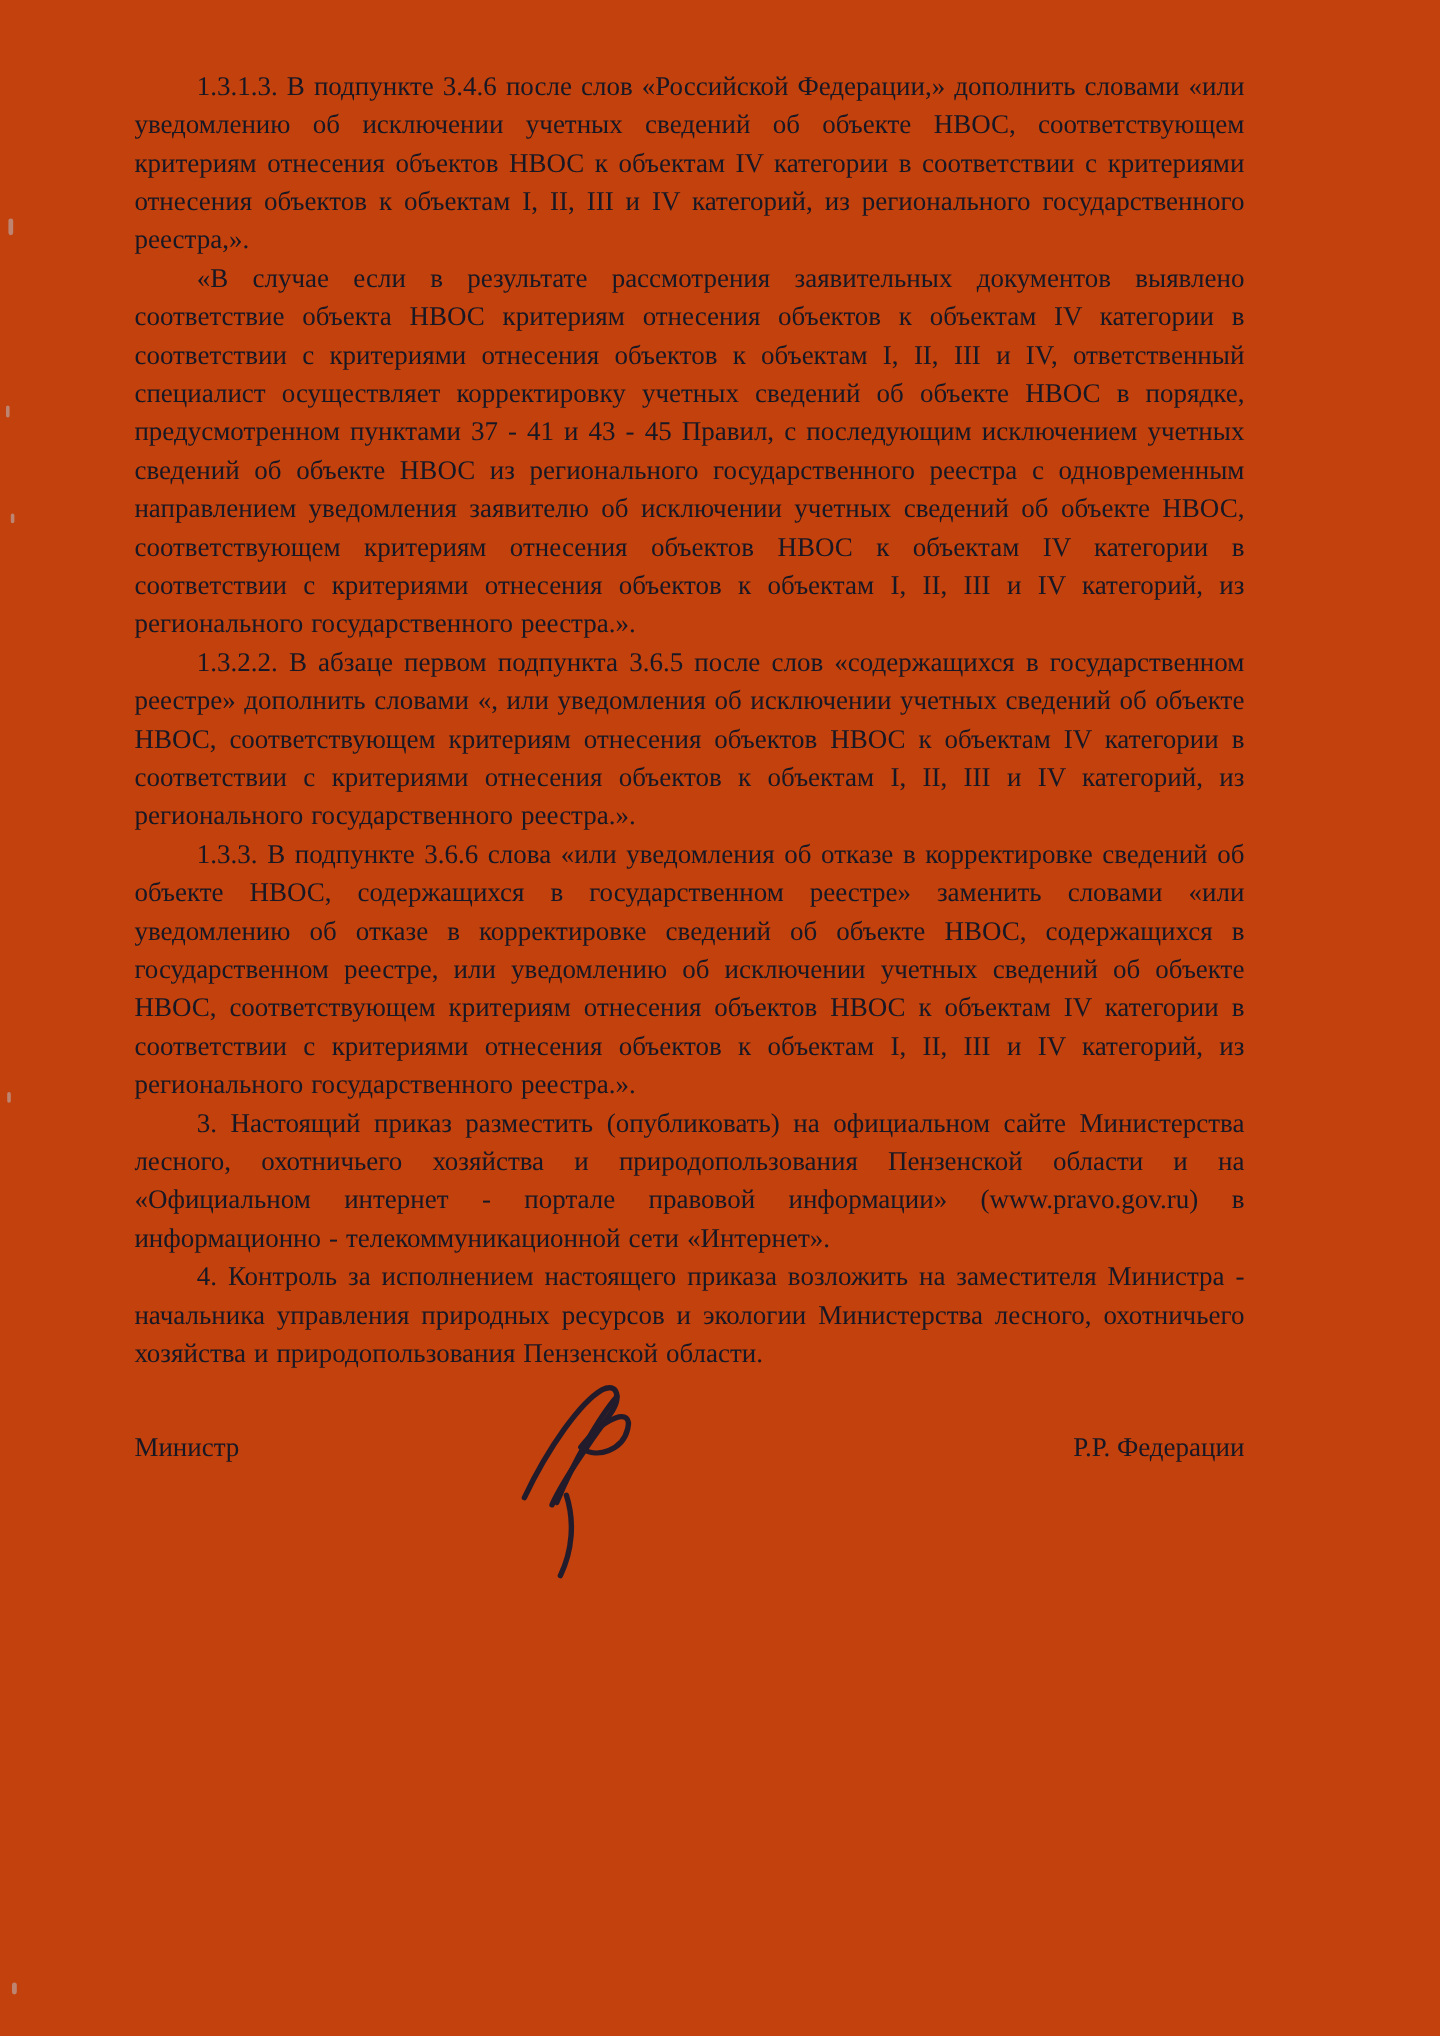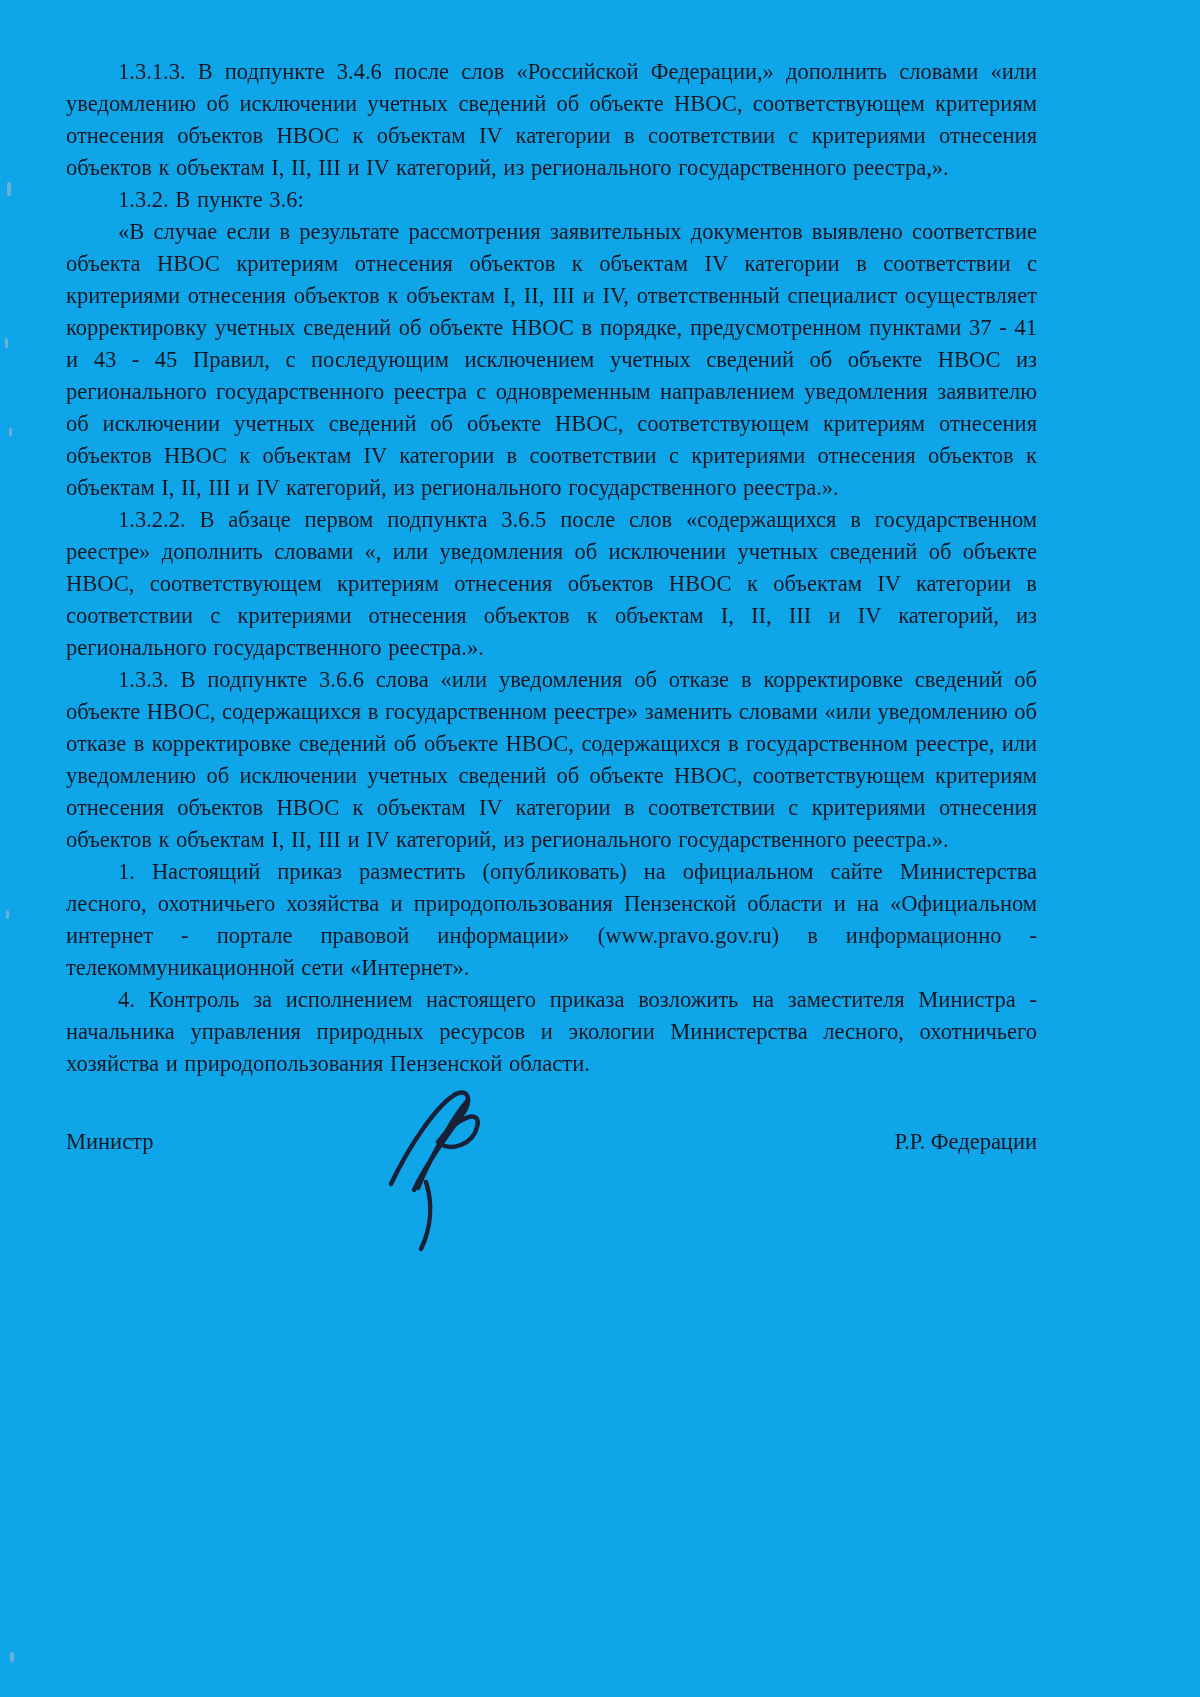--- a/index.html
+++ b/index.html
@@ -5,23 +5,23 @@
   html, body {
     margin: 0;
     padding: 0;
     background: #ffffff;
   }
   .page {
     position: relative;
     width: 1200px;
     height: 1697px;
     margin: 0 auto;
-    background: #0ea5e9;
+    background: #c2410c;
     box-sizing: border-box;
-    padding: 56px 163px 0 66px;
+    padding: 56px 163px 0 112px;
     font-family: "Liberation Serif", "DejaVu Serif", serif;
     font-size: 22.5px;
     line-height: 32px;
     color: #181824;
     overflow: hidden;
   }
   .page p {
     margin: 0;
     text-align: justify;
     text-indent: 52px;
@@ -58,25 +58,24 @@
 
 <div class="page">
 
   <span class="artifact a1"></span>
   <span class="artifact a2"></span>
   <span class="artifact a3"></span>
   <span class="artifact a4"></span>
   <span class="artifact a5"></span>
 
   <p>1.3.1.3. В подпункте 3.4.6 после слов «Российской Федерации,» дополнить словами «или уведомлению об исключении учетных сведений об объекте НВОС, соответствующем критериям отнесения объектов НВОС к объектам IV категории в соответствии с критериями отнесения объектов к объектам I, II, III и IV категорий, из регионального государственного реестра,».</p>
-  <p>1.3.2. В пункте 3.6:</p>
   <p>«В случае если в результате рассмотрения заявительных документов выявлено соответствие объекта НВОС критериям отнесения объектов к объектам IV категории в соответствии с критериями отнесения объектов к объектам I, II, III и IV, ответственный специалист осуществляет корректировку учетных сведений об объекте НВОС в порядке, предусмотренном пунктами 37 - 41 и 43 - 45 Правил, с последующим исключением учетных сведений об объекте НВОС из регионального государственного реестра с одновременным направлением уведомления заявителю об исключении учетных сведений об объекте НВОС, соответствующем критериям отнесения объектов НВОС к объектам IV категории в соответствии с критериями отнесения объектов к объектам I, II, III и IV категорий, из регионального государственного реестра.».</p>
   <p>1.3.2.2. В абзаце первом подпункта 3.6.5 после слов «содержащихся в государственном реестре» дополнить словами «, или уведомления об исключении учетных сведений об объекте НВОС, соответствующем критериям отнесения объектов НВОС к объектам IV категории в соответствии с критериями отнесения объектов к объектам I, II, III и IV категорий, из регионального государственного реестра.».</p>
   <p>1.3.3. В подпункте 3.6.6 слова «или уведомления об отказе в корректировке сведений об объекте НВОС, содержащихся в государственном реестре» заменить словами «или уведомлению об отказе в корректировке сведений об объекте НВОС, содержащихся в государственном реестре, или уведомлению об исключении учетных сведений об объекте НВОС, соответствующем критериям отнесения объектов НВОС к объектам IV категории в соответствии с критериями отнесения объектов к объектам I, II, III и IV категорий, из регионального государственного реестра.».</p>
-  <p>1. Настоящий приказ разместить (опубликовать) на официальном сайте Министерства лесного, охотничьего хозяйства и природопользования Пензенской области и на «Официальном интернет - портале правовой информации» (www.pravo.gov.ru) в информационно - телекоммуникационной сети «Интернет».</p>
+  <p>3. Настоящий приказ разместить (опубликовать) на официальном сайте Министерства лесного, охотничьего хозяйства и природопользования Пензенской области и на «Официальном интернет - портале правовой информации» (www.pravo.gov.ru) в информационно - телекоммуникационной сети «Интернет».</p>
   <p>4. Контроль за исполнением настоящего приказа возложить на заместителя Министра - начальника управления природных ресурсов и экологии Министерства лесного, охотничьего хозяйства и природопользования Пензенской области.</p>
 
   <div class="signoff">
     <span>Министр</span>
 
     <svg class="sig-svg" width="150" height="170" viewBox="0 0 150 170" aria-hidden="true">
       <g fill="none" stroke="#1a1a2e" stroke-width="4.5" stroke-linecap="round" opacity="0.95">
         <path d="M25,100 C45,58 72,20 90,10 C102,4 107,16 96,31 C79,54 56,88 48,106"></path>
         <path d="M52,104 C66,70 88,32 102,16"></path>
         <path d="M72,58 C92,32 116,24 111,43 C107,60 86,68 73,59"></path>

